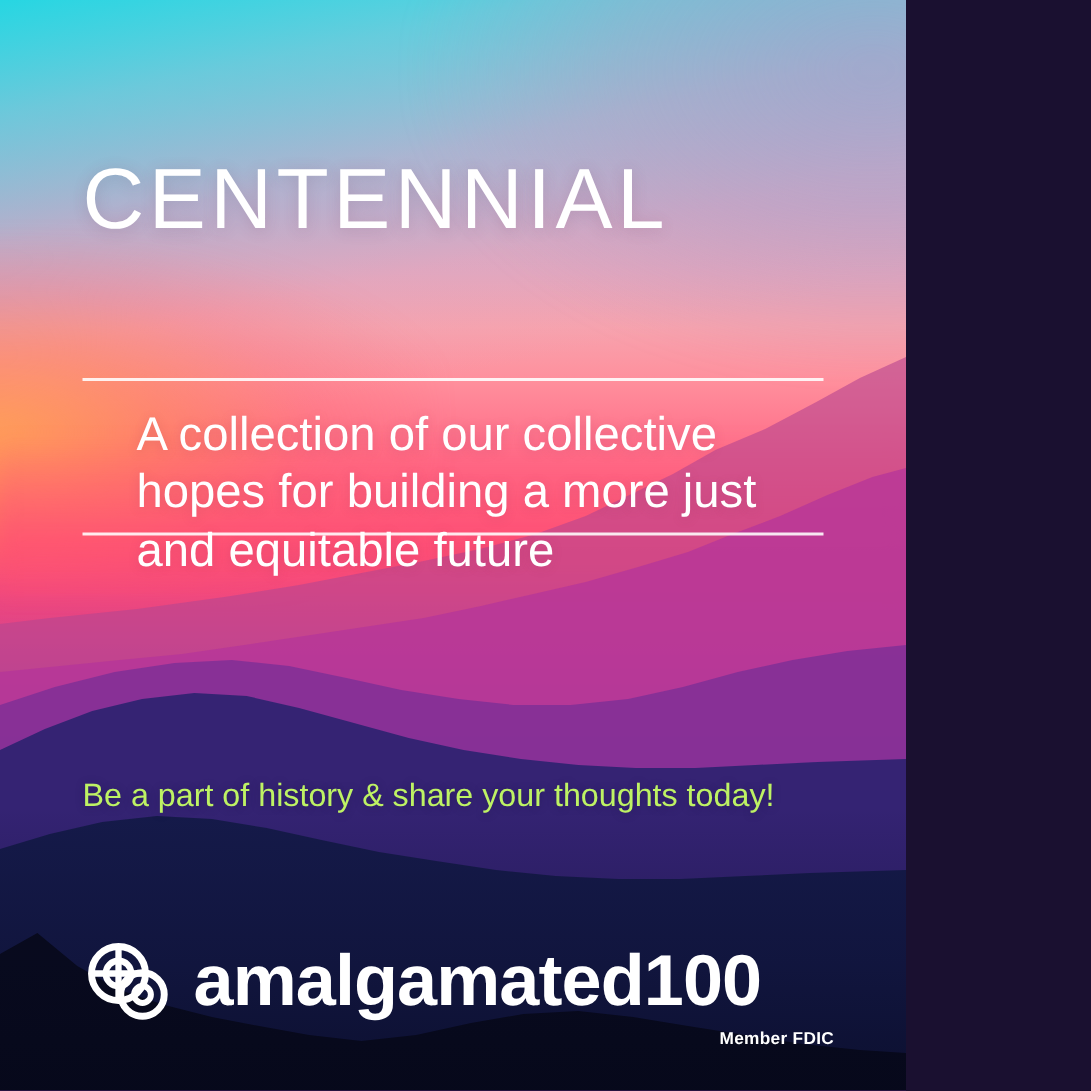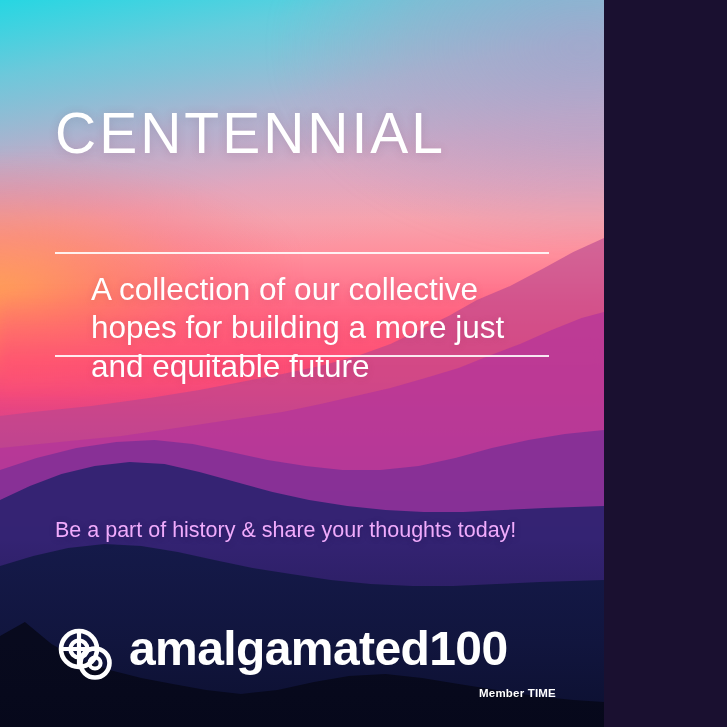--- a/index.html
+++ b/index.html
@@ -172,31 +172,31 @@
   }
 
   .cta {
     position: absolute;
     left: 55px;
     right: 50px;
     top: 515px;
     font-size: 21.5px;
     font-weight: 500;
     line-height: 1.42;
-    color: #f0abfc;
+    color: #bef264;
     text-shadow: 0 1px 6px rgba(30, 20, 70, 0.40);
   }
 
   
   .logo-lockup {
     position: absolute;
     left: 55px;
     bottom: 42px;
     display: flex;
-    align-items: flex-start;
+    align-items: center;
     gap: 12px;
   }
 
   .logo-mark {
     width: 62px;
     height: 60px;
     flex: 0 0 auto;
     display: block;
   }
 
@@ -299,16 +299,16 @@
           <circle cx="24" cy="24" r="8.5" stroke-width="4.2"></circle>
           <line x1="24" y1="6.5" x2="24" y2="41.5" stroke-width="4.2"></line>
           <line x1="6.5" y1="24" x2="41.5" y2="24" stroke-width="4.2"></line>
 
           <circle cx="40" cy="38" r="5.6" stroke-width="4.0"></circle>
         </g>
       </svg>
       <div class="logo-word">amalgamated100</div>
     </div>
 
-    <div class="fdic">Member TIME</div>
+    <div class="fdic">Member FDIC</div>
 
   </div>
 </div>
 
 </body></html>

